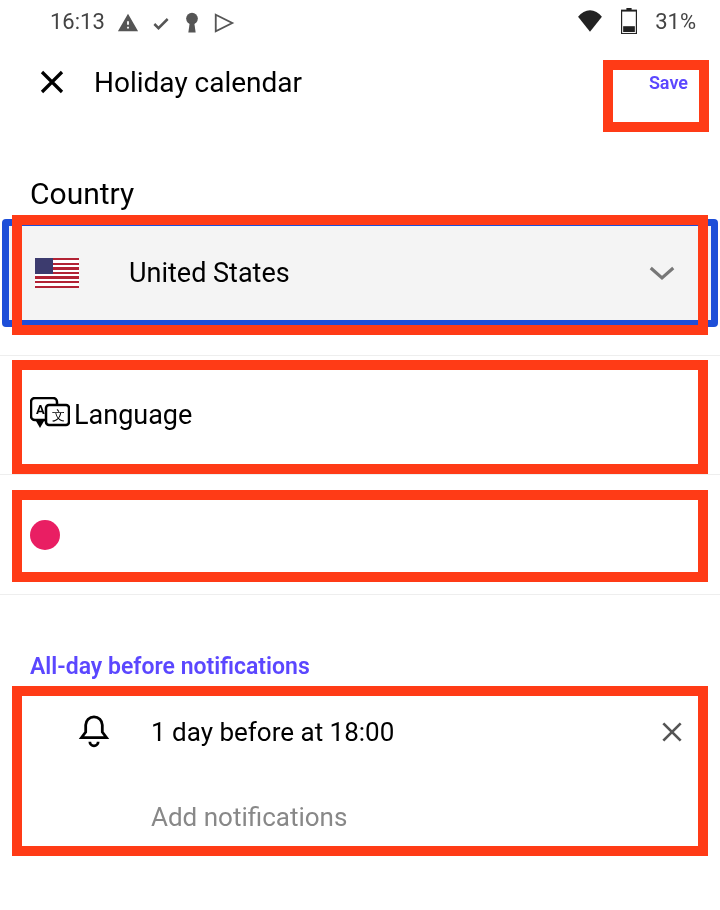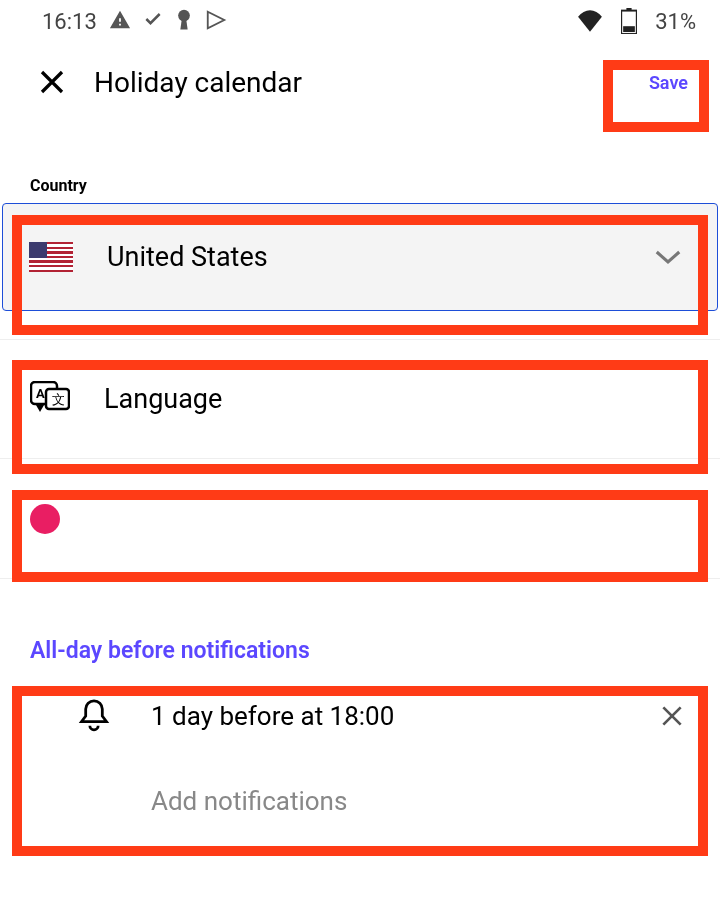--- a/index.html
+++ b/index.html
@@ -1,33 +1,33 @@
 <!DOCTYPE html>
 <html><head>
   <meta charset="utf-8">
   <style>
     * { margin:0; padding:0; box-sizing:border-box; font-family:Roboto,-apple-system,Helvetica,Arial,sans-serif; }
     body { width:720px; height:910px; background:#fff; color:#000; position:relative; }
     .status-bar { height:42px; display:flex; align-items:center; justify-content:space-between; padding:0 24px 0 42px; font-size:22px; color:#444; }
-    .status-left { display:flex; align-items:flex-start; gap:12px; }
+    .status-left { display:flex; align-items:flex-end; gap:12px;margin-left:8px; }
     .status-right { display:flex; align-items:center; gap:18px; }
     .app-bar { height:80px; display:flex; align-items:center; padding:0 18px 0 30px; }
     .close-btn { width:44px; height:44px; display:flex; align-items:center; justify-content:center; cursor:pointer; }
     .app-title { font-size:28px; font-weight:400; margin-left:20px; flex:1; }
     .save-btn { font-size:18px; font-weight:600; color:#5b47ff; padding:10px 14px; cursor:pointer; }
-    .section-label { font-size:16px; font-weight:700; padding:54px 30px 8px 30px; }
-    .country-row { height:108px; margin:0 2px; background:#f4f4f4; border:1px solid #1d4ed8; border-radius:4px; display:flex; align-items:center; padding:0 34px 0 26px; cursor:pointer; }
+    .section-label { font-size:30px; font-weight:400; padding:54px 30px 8px 30px; }
+    .country-row { height:108px; margin:0 2px; background:#f4f4f4; border:7px solid #1d4ed8; border-radius:4px; display:flex; align-items:center; padding:0 34px 0 26px; cursor:pointer;gap:16px; }
     .flag { width:44px; height:30px; background:linear-gradient(to bottom,#b22234 0%, #b22234 7.7%, #fff 7.7%, #fff 15.4%, #b22234 15.4%, #b22234 23%, #fff 23%, #fff 30.7%, #b22234 30.7%, #b22234 38.4%, #fff 38.4%, #fff 46.1%, #b22234 46.1%, #b22234 53.8%, #fff 53.8%, #fff 61.5%, #b22234 61.5%, #b22234 69.2%, #fff 69.2%, #fff 76.9%, #b22234 76.9%, #b22234 84.6%, #fff 84.6%, #fff 92.3%, #b22234 92.3%); position:relative; }
     .flag:before { content:""; position:absolute; top:0; left:0; width:18px; height:16px; background:#3c3b6e; }
     .country-name { font-size:27px; margin-left:34px; flex:1; }
     .chevron { color:#666; }
     .list-row { height:120px; border-bottom:1px solid #eee; display:flex; align-items:center; padding:0 30px; cursor:pointer; }
     .list-row.first { border-top:1px solid #eee; margin-top:28px; }
     .row-icon { width:44px; display:flex; align-items:center; justify-content:flex-start; }
-    .row-labels { margin-left:30px; display:flex; flex-direction:column; gap:6px; }
+    .row-labels { display:flex; flex-direction:column; gap:6px; }
     .row-title { font-size:27px; }
     .row-sub { font-size:22px; color:#7a7a7a; }
     .color-dot { width:30px; height:30px; border-radius:50%; background:#e91e63; }
     .section-header { font-size:23px; font-weight:600; color:#5b47ff; padding:58px 30px 20px 30px; }
     .notif-block { padding:0 30px;margin-left:47px; }
     .notif-row { display:flex; align-items:center; height:64px; }
     .notif-icon { width:44px; display:flex; justify-content:flex-start; }
     .notif-text { font-size:26px; margin-left:30px; flex:1; }
     .notif-remove { width:36px; height:36px; display:flex; align-items:center; justify-content:center; cursor:pointer; color:#555; }
     .add-notif { font-size:26px; color:#888; margin-left:74px; margin-top:38px; cursor:pointer; }

